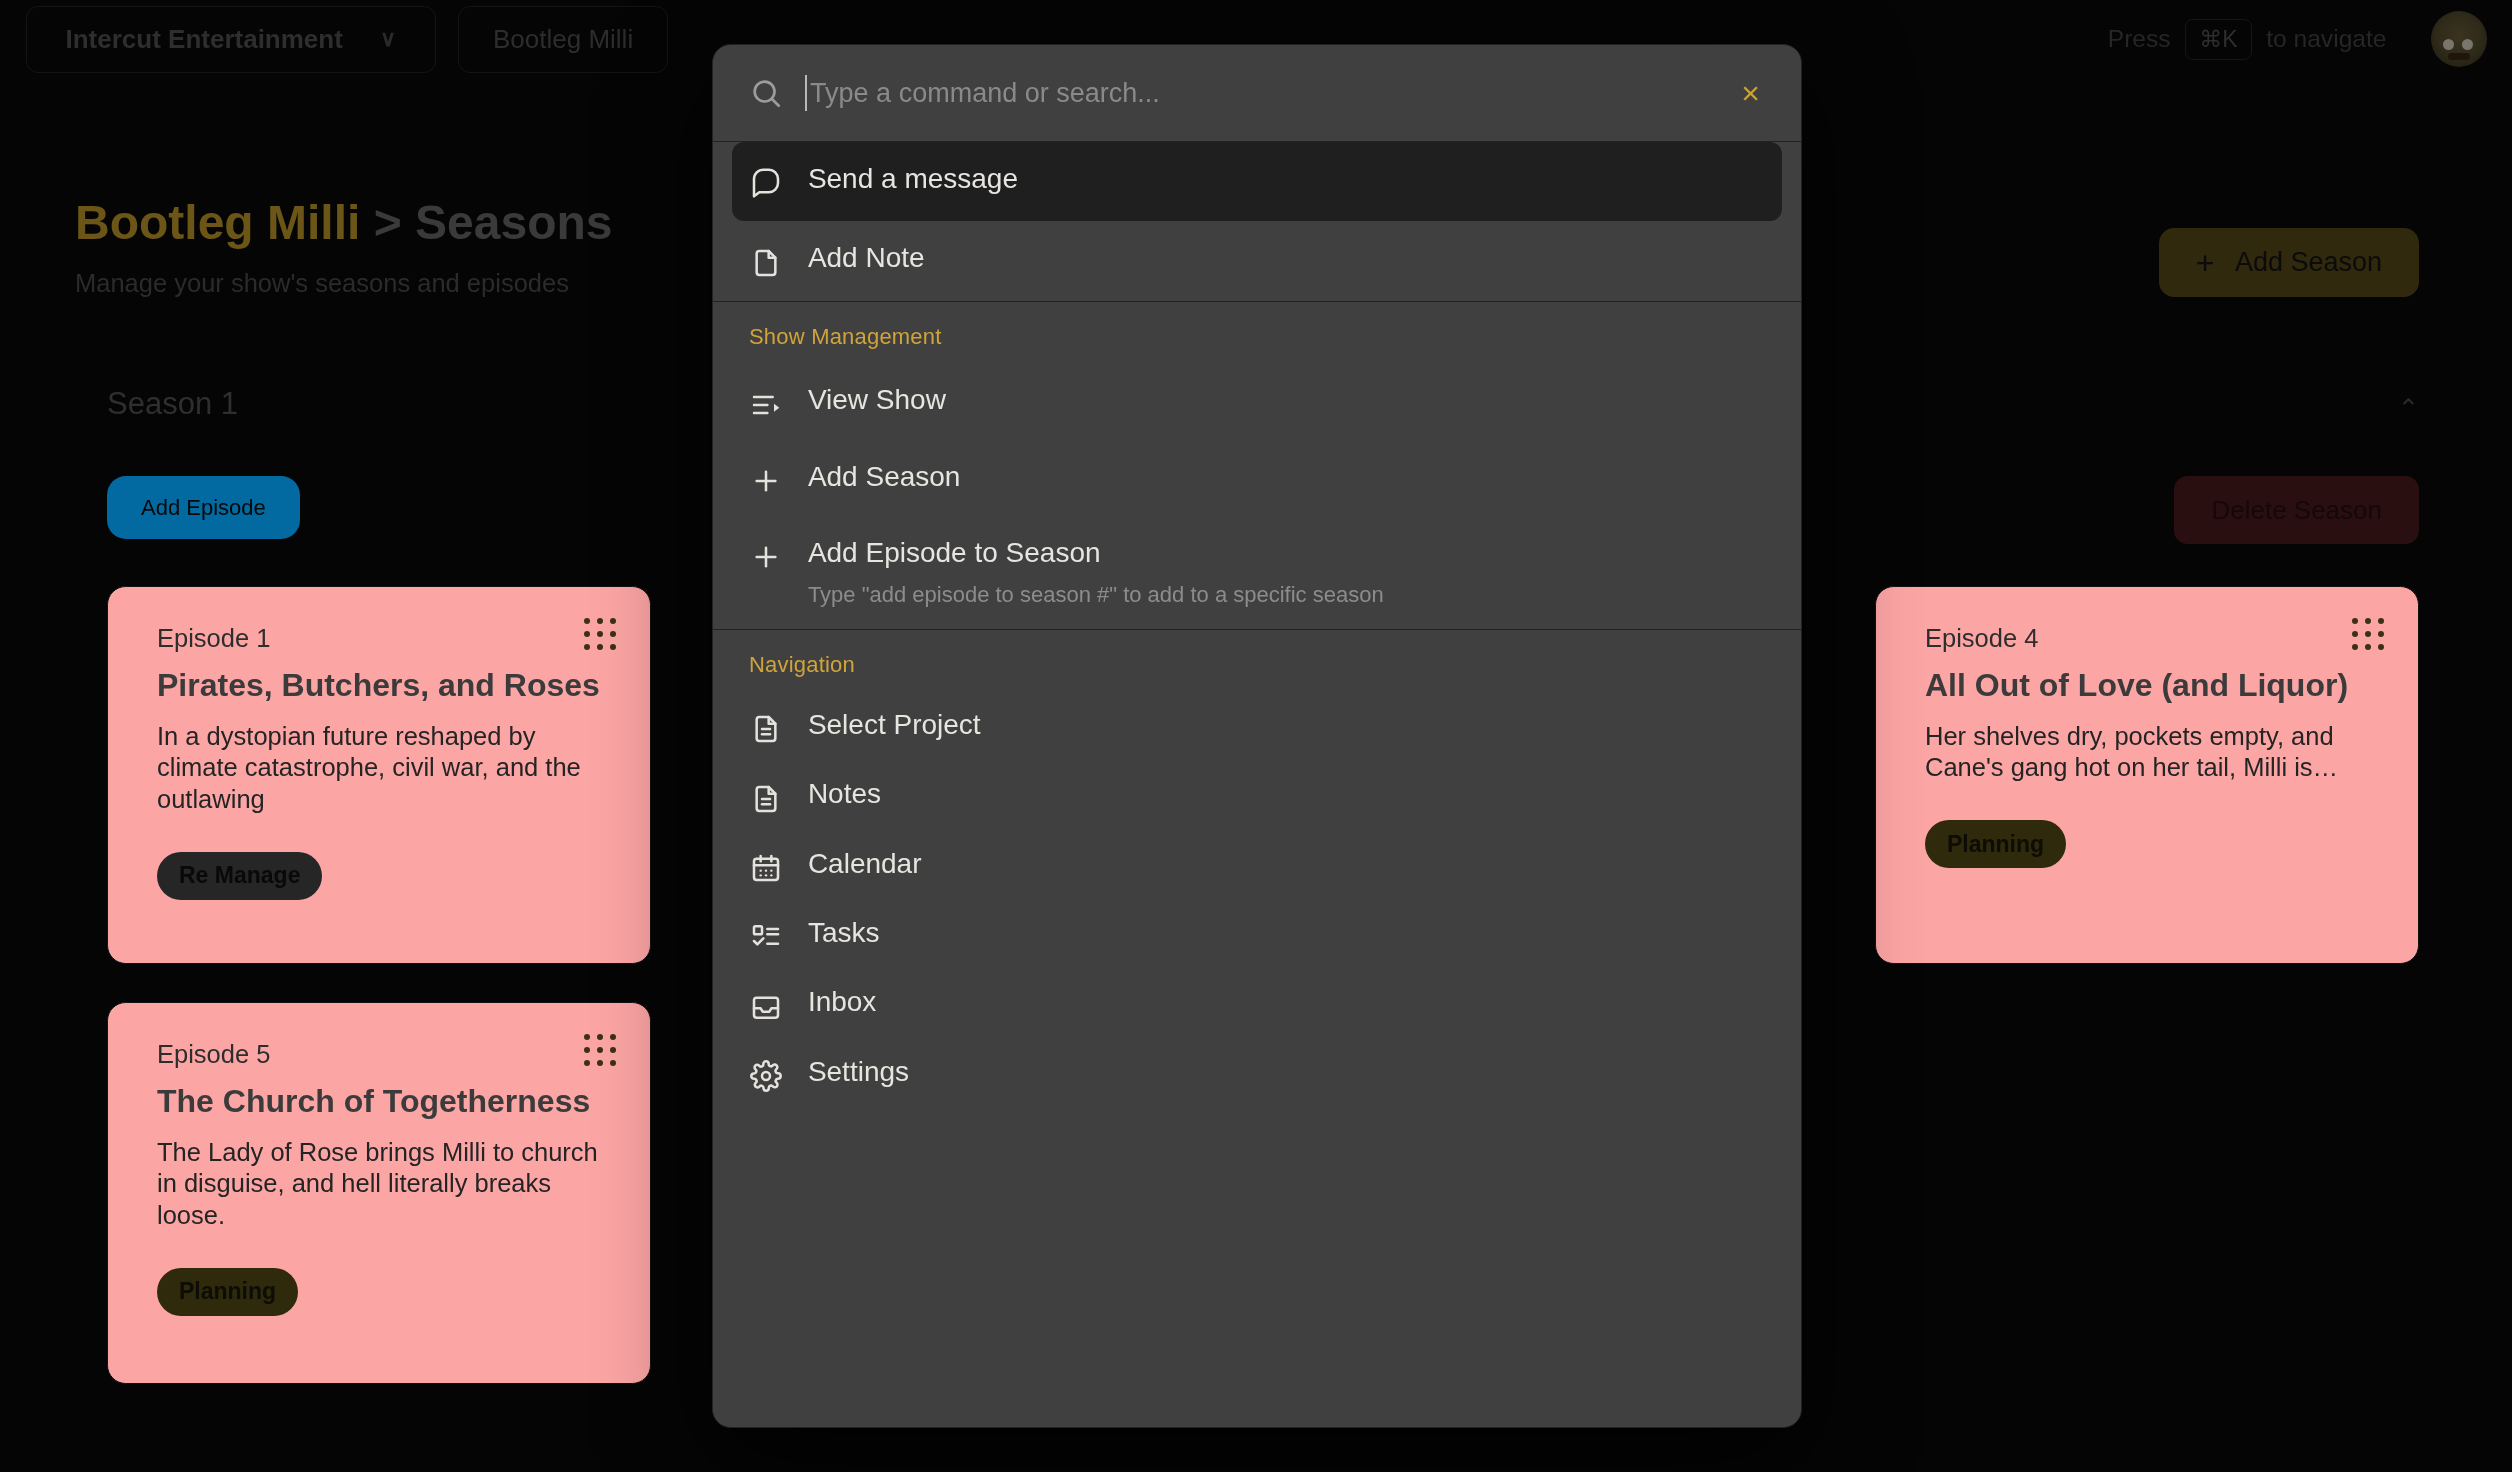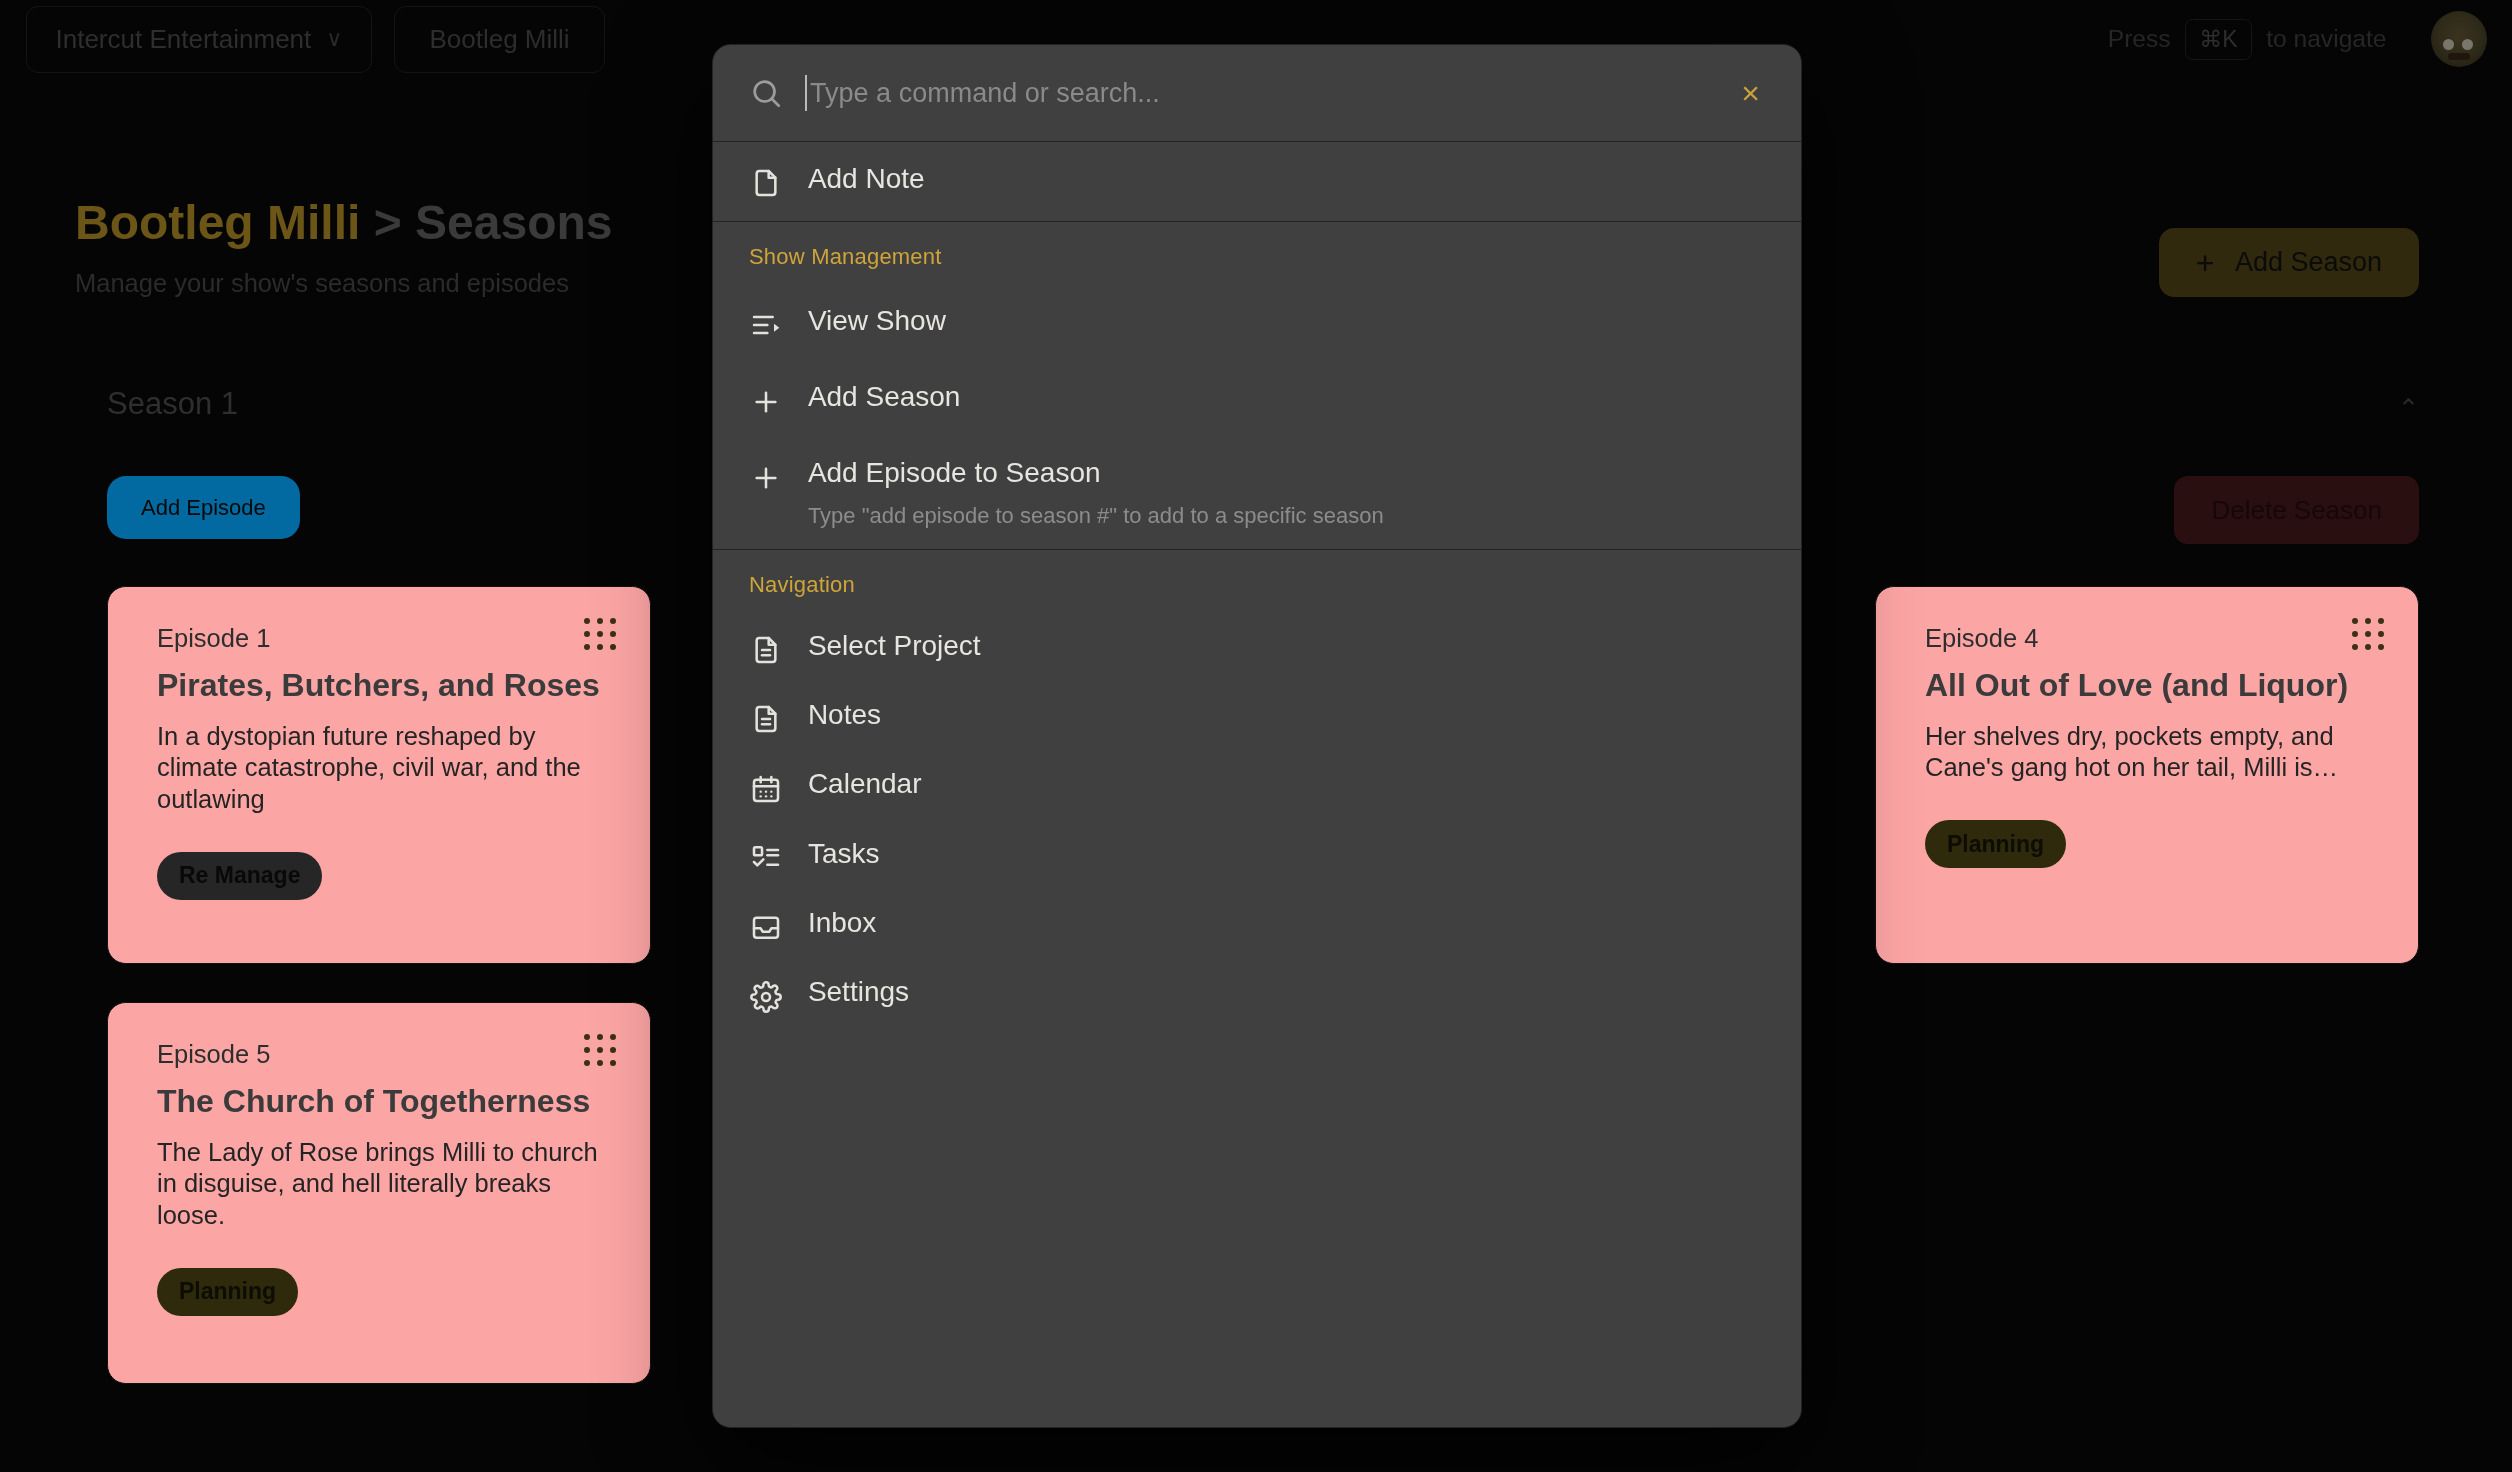--- a/index.html
+++ b/index.html
@@ -18,26 +18,27 @@
   }
 
   
   #topbar {
     position: absolute; top: 0; left: 0; right: 0; height: 78px;
     display: flex; align-items: center;
     padding: 0 25.5px;
     gap: 22px;
   }
   .org-chip {
-    display: flex; align-items: center; gap: 15px;
+    display: flex; align-items: center; gap: 37px;
     border: 0.8px solid #151515;
     border-radius: 12px;
-    padding: 17px 29px;
+    padding: 17px 39px;
     color: #2e2e2e;
     font-size: 26px;
+    font-weight: bold;
   }
   .chev-down { font-size: 22px; color: #2a2a2a; line-height: 1; }
   .project-chip {
     border: 0.8px solid #141414;
     border-radius: 12px;
     padding: 17px 34px;
     color: #2d2d2d;
     font-size: 26px;
   }
   #topbar-spacer { flex: 1; }
@@ -323,20 +324,30 @@
       <span id="caret"></span>
       <span id="search-placeholder">Type a command or search...</span>
     </label>
     <span id="close-btn">×</span>
   </div>
 
   <div id="palette-body">
 
     <div class="group group-qa">
 
+      <div class="cmd-row selected">
+        <span class="cmd-icon">
+          <svg viewBox="0 0 24 24" fill="none" stroke="currentColor" stroke-width="1.9" stroke-linecap="round" stroke-linejoin="round">
+            <path d="M21 12a7 7 0 0 1-7 7H7l-4 3V9a7 7 0 0 1 7-7h4a7 7 0 0 1 7 7z"></path>
+          </svg>
+        </span>
+        <span class="cmd-text">
+            <span class="cmd-label">Send a message</span>
+          </span>
+      </div>
 
       <div class="cmd-row">
         <span class="cmd-icon">
           <svg viewBox="0 0 24 24" fill="none" stroke="currentColor" stroke-width="1.9" stroke-linecap="round" stroke-linejoin="round">
             <path d="M14 3H7a2 2 0 0 0-2 2v14a2 2 0 0 0 2 2h10a2 2 0 0 0 2-2V8z"></path>
             <path d="M14 3v5h5"></path>
           </svg>
         </span>
         <span class="cmd-text">
             <span class="cmd-label">Add Note</span>

